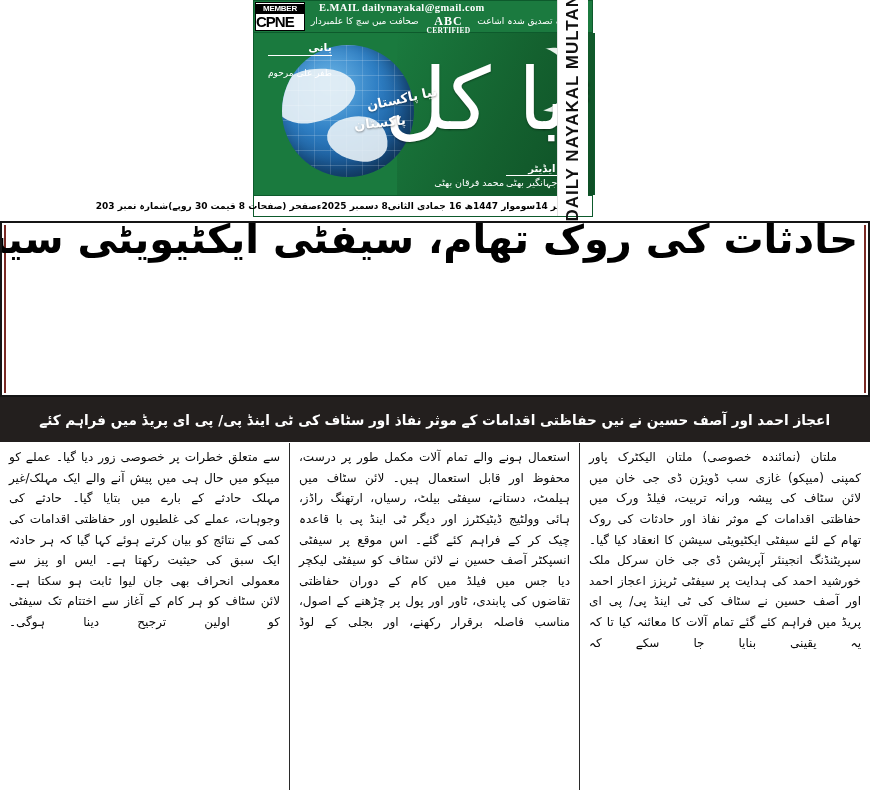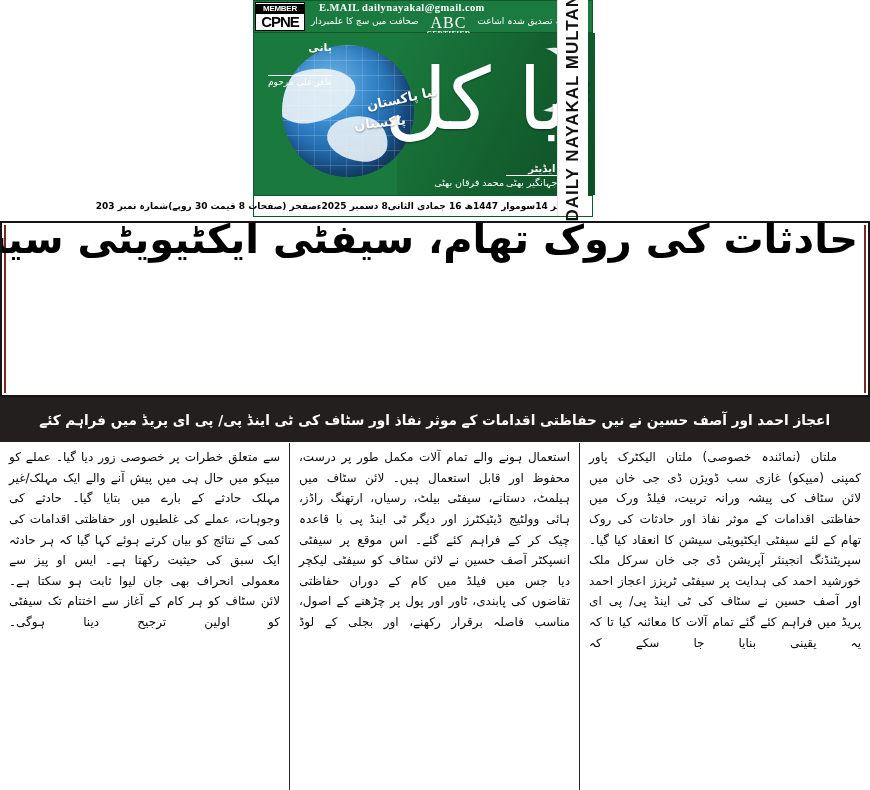--- a/index.html
+++ b/index.html
@@ -18,21 +18,21 @@
   }
   .mh-topbar{
     position:relative;height:33px;width:100%;
     background:#1b7a3f;
     box-sizing:border-box;
     border:1px solid #0d5a2c;
     display:flex;align-items:stretch;
   }
   .cpne-box{
     width:48px;background:#ffffff;border:1px solid #000;
-    display:flex;flex-direction:column;justify-content:center;align-items:center;
+    display:flex;flex-direction:column;justify-content:center;
     margin:1px 0 1px 1px;
     line-height:1;
   }
   .cpne-box .m{font-size:8px;font-weight:bold;letter-spacing:-0.3px;background:#000;color:#fff;
     width:100%;text-align:center;padding:1px 0;}
   .cpne-box .c{font-size:15px;font-weight:bold;letter-spacing:-1px;}
   .mh-topbar-mid{
     flex:1;position:relative;color:#fff;
   }
   .mh-email{
@@ -45,21 +45,21 @@
   .mh-slogan{
     position:absolute;left:6px;top:15px;
     font-size:9px;color:#ffffff;direction:rtl;
     font-family:"DejaVu Sans", sans-serif;
   }
   .abc-box{
     position:absolute;left:50%;top:14px;transform:translateX(-50%);
     text-align:center;color:#ffffff;line-height:1;
     font-family:"Liberation Serif", serif;
   }
-  .abc-box .a{font-size:16px;font-weight:normal;letter-spacing:1px;}
+  .abc-box .a{font-size:12px;font-weight:bold;letter-spacing:1px;}
   .abc-box .b{font-size:7.5px;font-weight:bold;letter-spacing:.3px;}
   .mh-verified{
     position:absolute;right:6px;top:15px;
     font-size:9px;color:#ffffff;direction:rtl;
     font-family:"DejaVu Sans", sans-serif;
   }
 
   .mh-main{
     position:relative;height:162px;width:100%;
     background:linear-gradient(100deg,#1d7f42 0%,#1d7f42 36%,#27924e 48%,#1a6f3a 66%,#14insert 66%,#176834 100%);
@@ -116,21 +116,21 @@
   .logo-roznama{
     right:6px;top:46px;font-size:13px;font-weight:bold;
     writing-mode:vertical-rl;text-orientation:mixed;transform:rotate(180deg);
   }
   .logo-pak1{left:112px;top:58px;font-size:13px;font-weight:bold;transform:rotate(-12deg);}
   .logo-pak2{left:100px;top:82px;font-size:13px;font-weight:bold;transform:rotate(-6deg);}
 
   .mh-lbl{position:absolute;color:#ffffff;direction:rtl;
     font-family:"DejaVu Sans", sans-serif;line-height:1.25;white-space:nowrap;}
   .lbl-founder{left:14px;top:8px;font-size:11px;font-weight:bold;}
-  .lbl-founder .n{font-size:9px;font-weight:normal;border-top:1px solid #fff;padding-top:1px;margin-top:20px;}
+  .lbl-founder .n{font-size:9px;font-weight:normal;border-top:1px solid #fff;padding-top:12px;}
   .lbl-editor{right:12px;bottom:6px;font-size:10px;font-weight:bold;}
   .lbl-editor .n{font-size:9.5px;font-weight:normal;border-top:1px solid #fff;padding-top:1px;}
   .lbl-editor2{right:90px;bottom:6px;font-size:9.5px;}
 
   .mh-datebar{
     position:relative;height:22px;width:100%;
     background:#ffffff;border:1px solid #0d5a2c;box-sizing:border-box;
     display:flex;align-items:center;justify-content:space-between;
     padding:0 4px;direction:rtl;
     font-family:"DejaVu Sans", sans-serif;font-size:9px;font-weight:bold;

